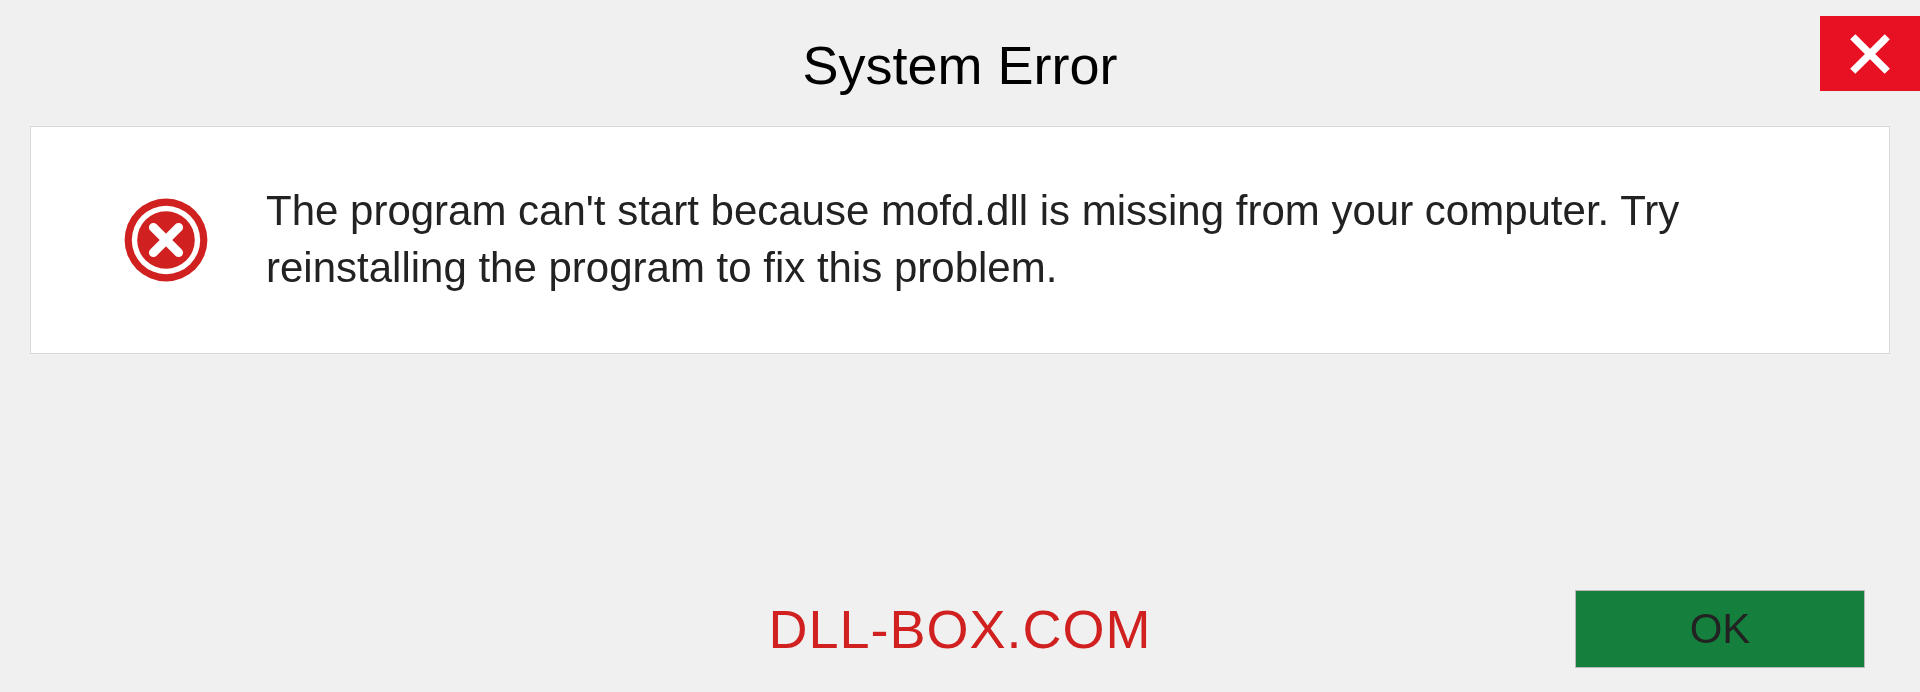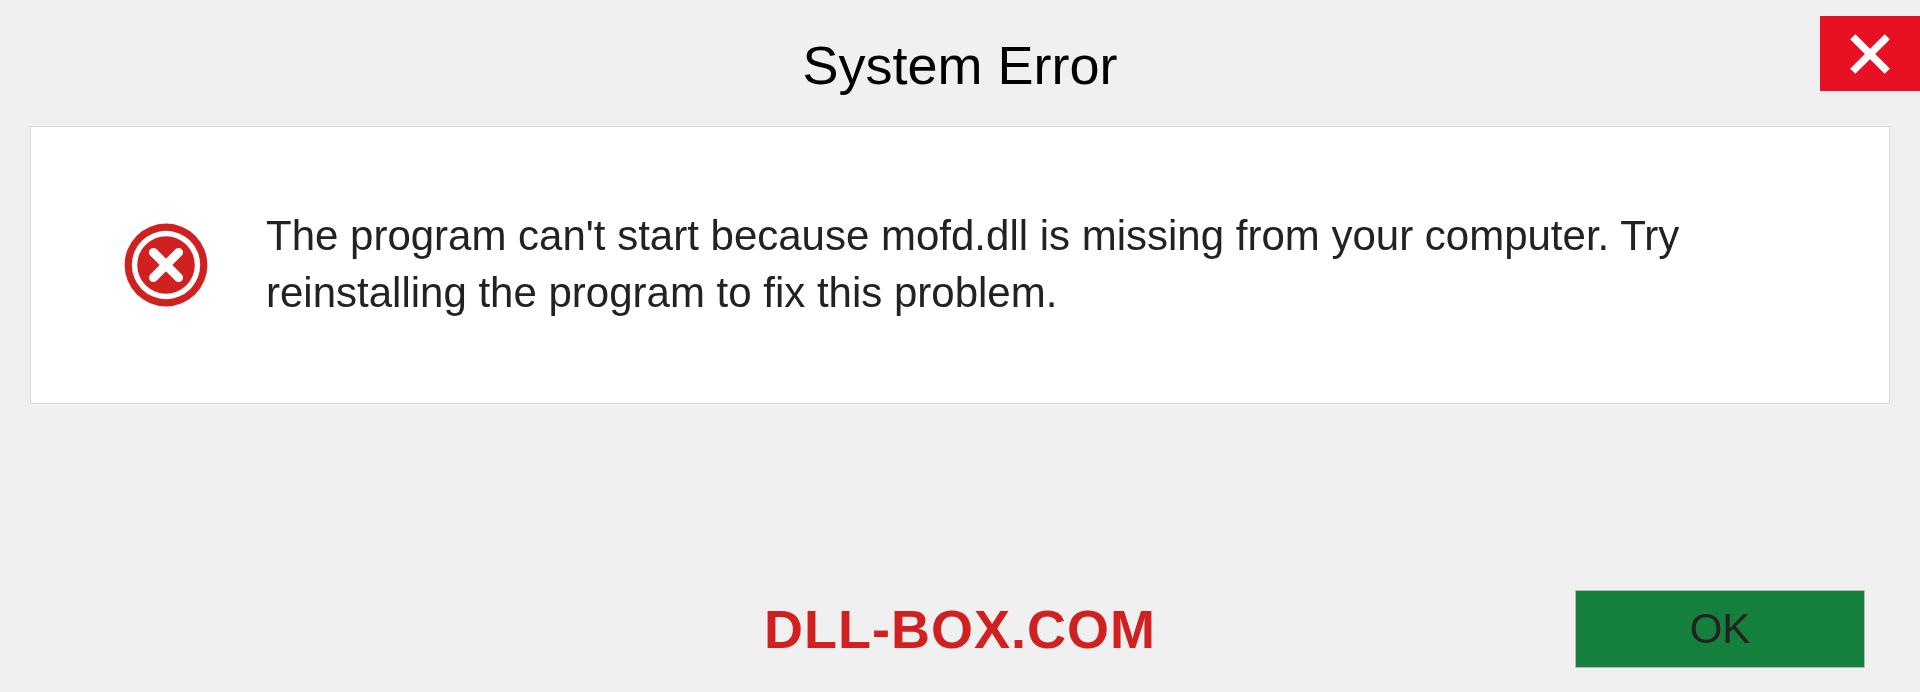--- a/index.html
+++ b/index.html
@@ -48,21 +48,21 @@
       cursor: pointer;
     }
     .close-btn svg {
       width: 44px;
       height: 44px;
     }
     .content-box {
       margin: 0 30px;
       background: #ffffff;
       border: 1px solid #d8d8d8;
-      height: 278px;
+      height: 228px;
       display: flex;
       align-items: center;
       padding: 0 60px 0 90px;
     }
     .error-icon {
       flex-shrink: 0;
       width: 90px;
       height: 90px;
       margin-right: 55px;
     }
@@ -80,21 +80,21 @@
       display: flex;
       align-items: center;
       justify-content: flex-end;
       padding: 0 55px;
     }
     .watermark {
       position: absolute;
       left: 50%;
       transform: translateX(-50%);
       font-size: 54px;
-      font-weight: 700;
+      font-weight: 400;
       color: #d02020;
       letter-spacing: 1px;
     }
     .ok-btn {
       width: 290px;
       height: 78px;
       background: #15803d;
       border: 1px solid #b8b8b8;
       font-size: 42px;
       color: #222;

